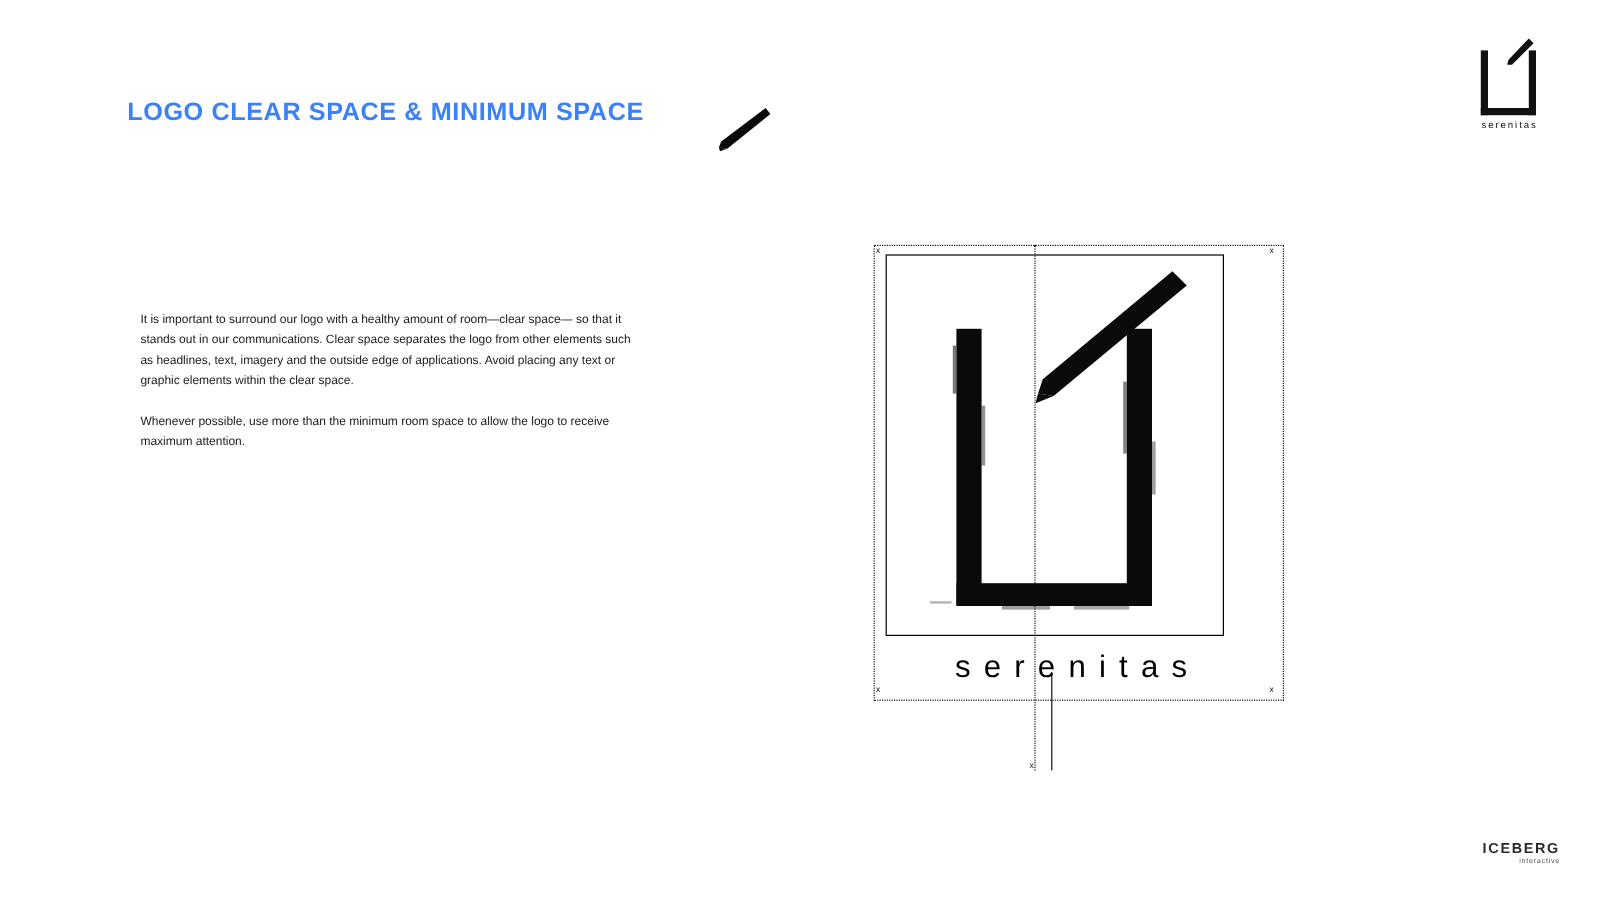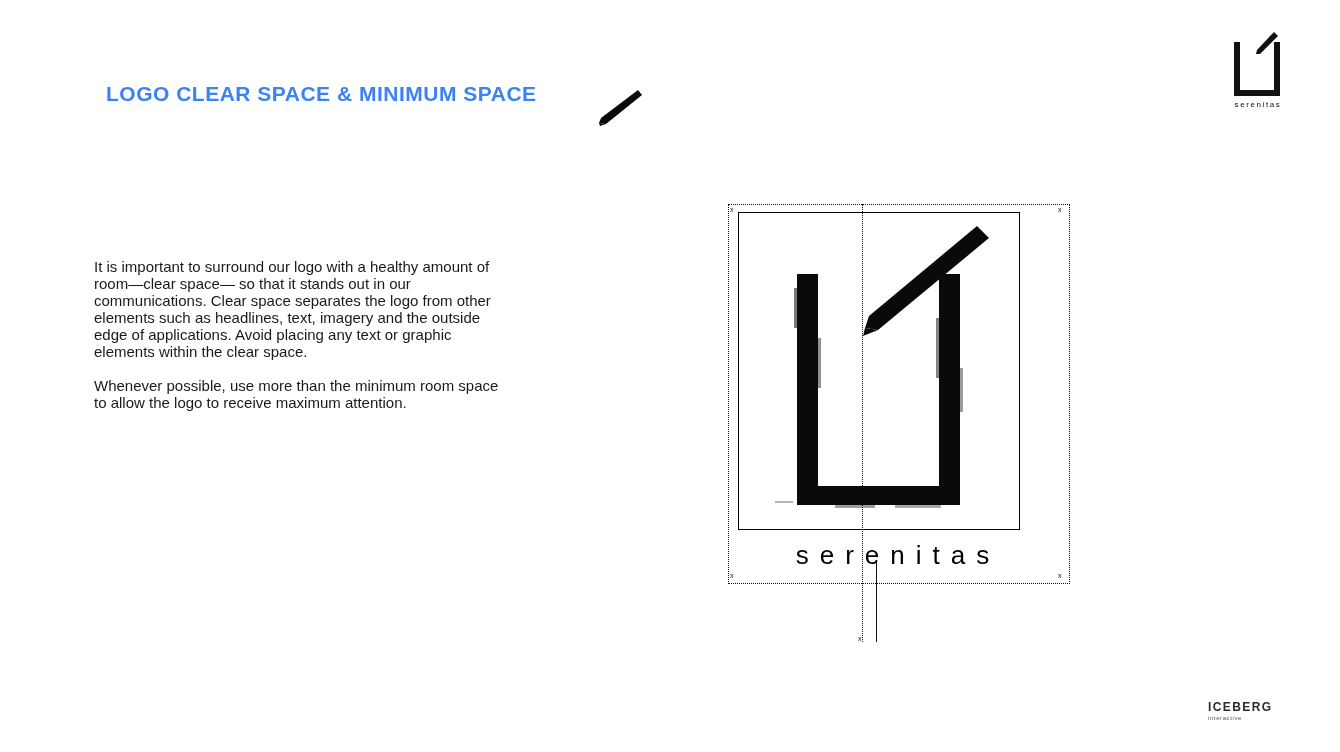--- a/index.html
+++ b/index.html
@@ -56,24 +56,24 @@
     width: 84px;
     text-align: center;
     font-size: 8px;
     letter-spacing: 1.6px;
     color: #111;
   }
 
   
   .body-copy {
     position: absolute;
-    left: 94px;
+    left: 117px;
     top: 258px;
     width: 420px;
-    font-size: 15px;
+    font-size: 10px;
     line-height: 17px;
     color: #1a1a1a;
   }
   .body-copy p {
     margin: 0 0 17px 0;
   }
   .body-copy p:last-child {
     margin-bottom: 0;
   }
 
@@ -160,20 +160,21 @@
     color: #000;
     font-weight: 500;
   }
 
   
   .footer-brand {
     position: absolute;
     left: 1208px;
     top: 700px;
     width: 92px;
+    text-align: right;
   }
   .footer-brand .name {
     font-size: 12px;
     font-weight: bold;
     letter-spacing: 1.4px;
     color: #2a2a2a;
   }
   .footer-brand .sub {
     font-size: 6px;
     letter-spacing: 0.6px;

